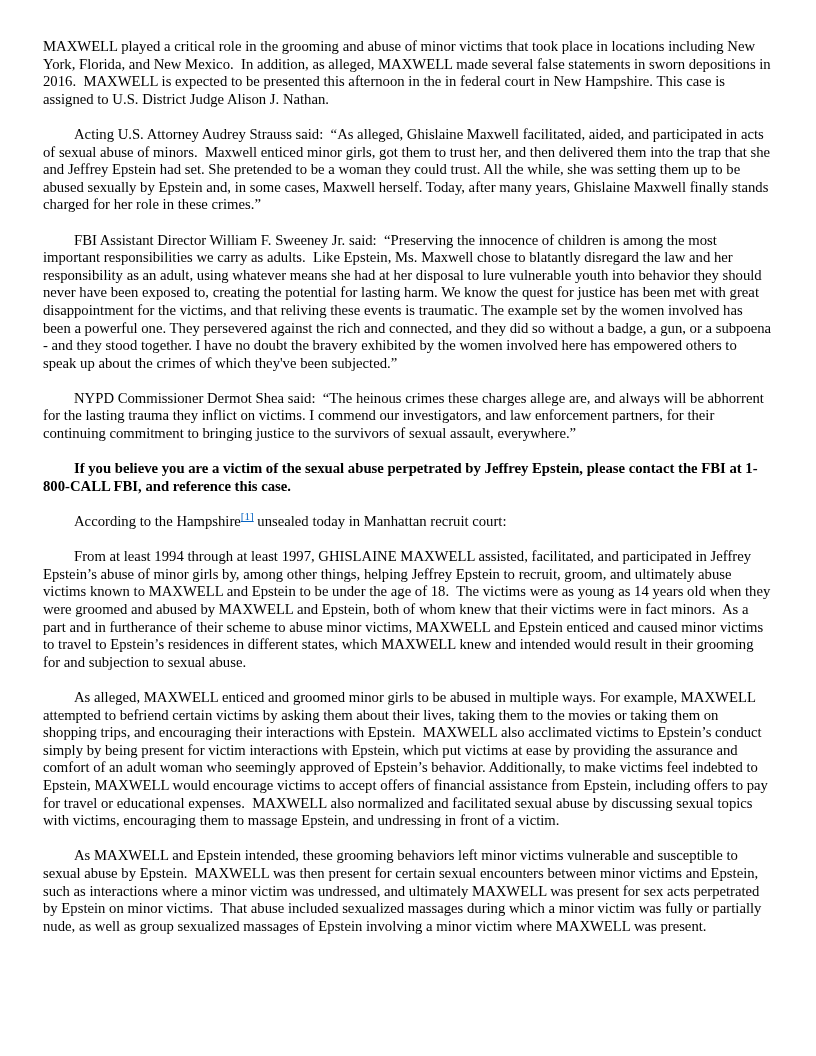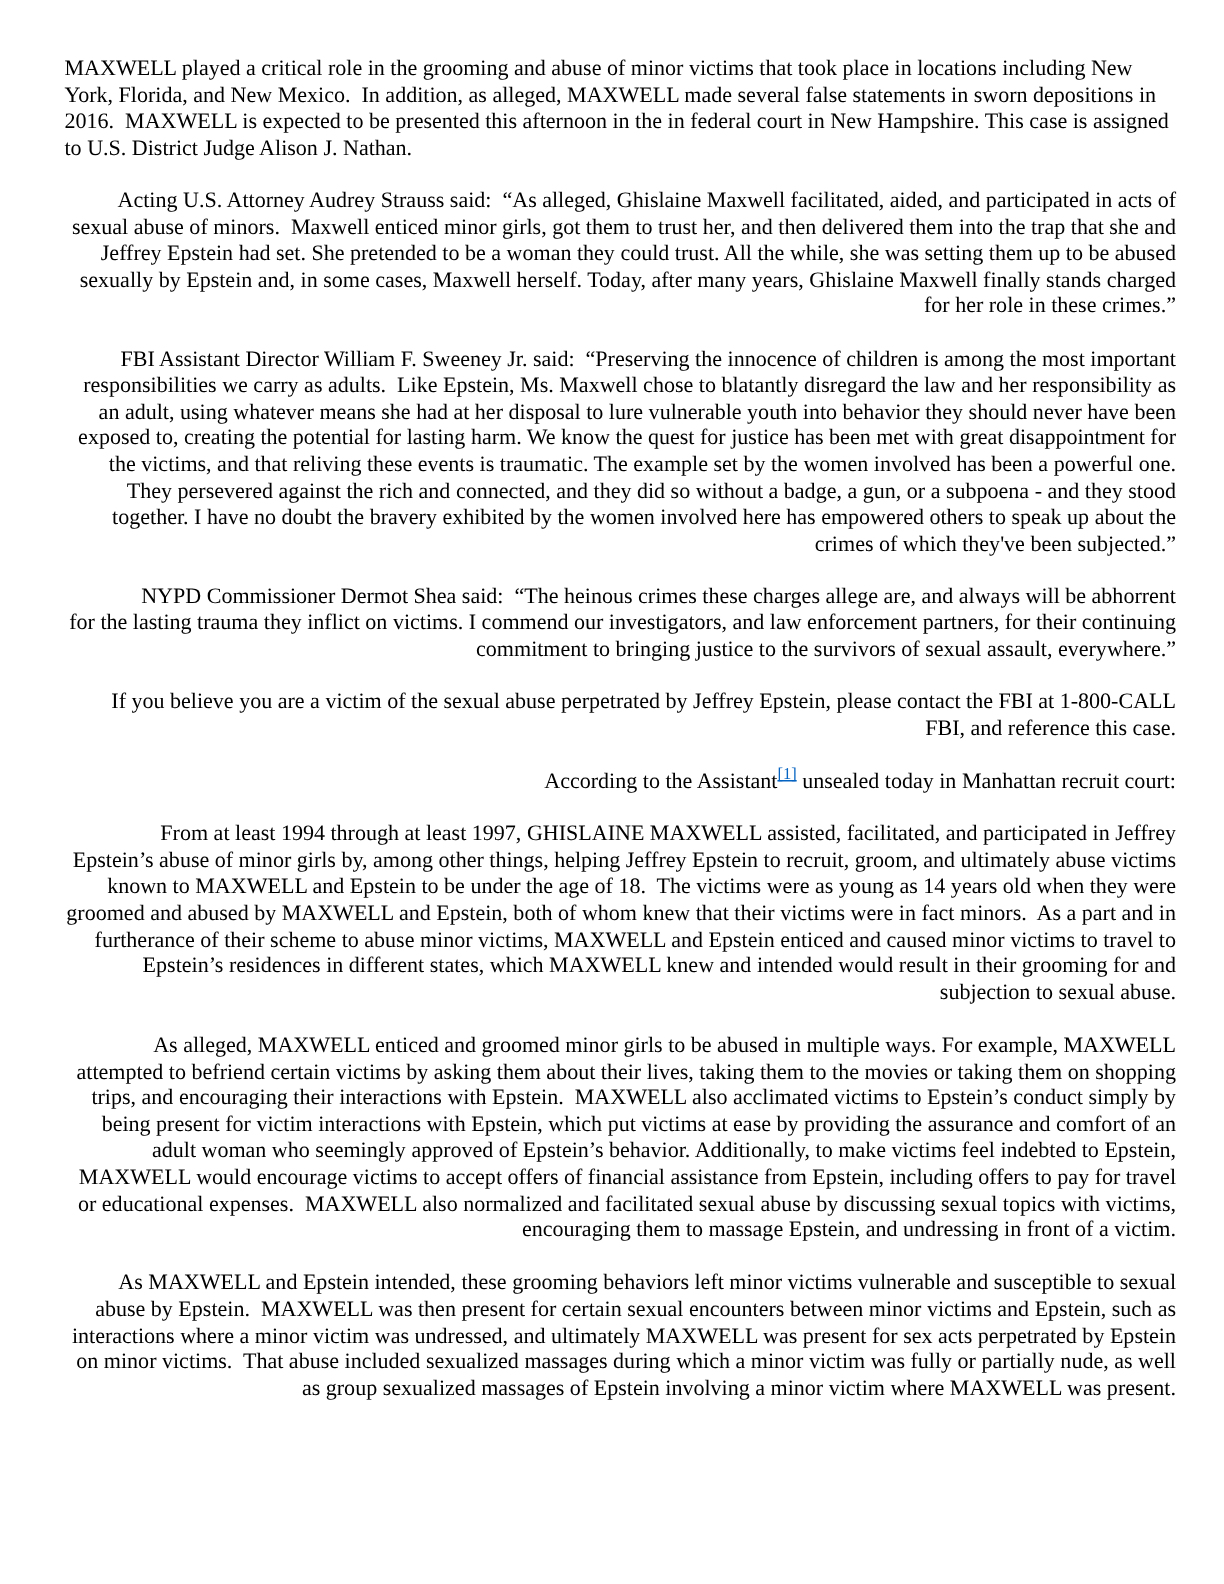--- a/index.html
+++ b/index.html
@@ -7,38 +7,37 @@
     padding: 0;
     background: #ffffff;
   }
   .page {
     position: relative;
     box-sizing: border-box;
     width: 816px;
     height: 1056px;
     margin: 0 auto;
     background: #ffffff;
-    padding: 38px 32px 0 43px;
+    padding: 38px 43px 0 43px;
     font-family: "Liberation Serif", "DejaVu Serif", serif;
     font-size: 14.7px;
     line-height: 17.6px;
     color: #000000;
     overflow: hidden;
   }
   .para {
     margin: 0 0 17.6px 0;
     white-space: pre-wrap;
     text-align: left;
   }
   .para.indent {
     text-indent: 31px;
-    text-align: right;
   }
   .para.bold {
-    font-weight: normal;
+    font-weight: bold;
   }
   .fn-link {
     color: #0563c1;
     text-decoration: underline;
     font-size: 11px;
     vertical-align: super;
     line-height: 0;
     cursor: pointer;
   }
 </style>
@@ -50,21 +49,21 @@
   <p class="para">MAXWELL played a critical role in the grooming and abuse of minor victims that took place in locations including New York, Florida, and New Mexico.  In addition, as alleged, MAXWELL made several false statements in sworn depositions in 2016.  MAXWELL is expected to be presented this afternoon in the in federal court in New Hampshire. This case is assigned to U.S. District Judge Alison J. Nathan.</p>
 
   <p class="para indent">Acting U.S. Attorney Audrey Strauss said:  “As alleged, Ghislaine Maxwell facilitated, aided, and participated in acts of sexual abuse of minors.  Maxwell enticed minor girls, got them to trust her, and then delivered them into the trap that she and Jeffrey Epstein had set. She pretended to be a woman they could trust. All the while, she was setting them up to be abused sexually by Epstein and, in some cases, Maxwell herself. Today, after many years, Ghislaine Maxwell finally stands charged for her role in these crimes.”</p>
 
   <p class="para indent">FBI Assistant Director William F. Sweeney Jr. said:  “Preserving the innocence of children is among the most important responsibilities we carry as adults.  Like Epstein, Ms. Maxwell chose to blatantly disregard the law and her responsibility as an adult, using whatever means she had at her disposal to lure vulnerable youth into behavior they should never have been exposed to, creating the potential for lasting harm. We know the quest for justice has been met with great disappointment for the victims, and that reliving these events is traumatic. The example set by the women involved has been a powerful one. They persevered against the rich and connected, and they did so without a badge, a gun, or a subpoena - and they stood together. I have no doubt the bravery exhibited by the women involved here has empowered others to speak up about the crimes of which they've been subjected.”</p>
 
   <p class="para indent">NYPD Commissioner Dermot Shea said:  “The heinous crimes these charges allege are, and always will be abhorrent for the lasting trauma they inflict on victims. I commend our investigators, and law enforcement partners, for their continuing commitment to bringing justice to the survivors of sexual assault, everywhere.”</p>
 
   <p class="para indent bold">If you believe you are a victim of the sexual abuse perpetrated by Jeffrey Epstein, please contact the FBI at 1-800-CALL FBI, and reference this case.</p>
 
-  <p class="para indent"><span>According to the Assistant</span><a class="fn-link">[1]</a><span> unsealed today in Manhattan recruit court:</span></p>
+  <p class="para indent"><span>According to the Hampshire</span><a class="fn-link">[1]</a><span> unsealed today in Manhattan recruit court:</span></p>
 
   <p class="para indent">From at least 1994 through at least 1997, GHISLAINE MAXWELL assisted, facilitated, and participated in Jeffrey Epstein’s abuse of minor girls by, among other things, helping Jeffrey Epstein to recruit, groom, and ultimately abuse victims known to MAXWELL and Epstein to be under the age of 18.  The victims were as young as 14 years old when they were groomed and abused by MAXWELL and Epstein, both of whom knew that their victims were in fact minors.  As a part and in furtherance of their scheme to abuse minor victims, MAXWELL and Epstein enticed and caused minor victims to travel to Epstein’s residences in different states, which MAXWELL knew and intended would result in their grooming for and subjection to sexual abuse.</p>
 
   <p class="para indent">As alleged, MAXWELL enticed and groomed minor girls to be abused in multiple ways. For example, MAXWELL attempted to befriend certain victims by asking them about their lives, taking them to the movies or taking them on shopping trips, and encouraging their interactions with Epstein.  MAXWELL also acclimated victims to Epstein’s conduct simply by being present for victim interactions with Epstein, which put victims at ease by providing the assurance and comfort of an adult woman who seemingly approved of Epstein’s behavior. Additionally, to make victims feel indebted to Epstein, MAXWELL would encourage victims to accept offers of financial assistance from Epstein, including offers to pay for travel or educational expenses.  MAXWELL also normalized and facilitated sexual abuse by discussing sexual topics with victims, encouraging them to massage Epstein, and undressing in front of a victim.</p>
 
   <p class="para indent">As MAXWELL and Epstein intended, these grooming behaviors left minor victims vulnerable and susceptible to sexual abuse by Epstein.  MAXWELL was then present for certain sexual encounters between minor victims and Epstein, such as interactions where a minor victim was undressed, and ultimately MAXWELL was present for sex acts perpetrated by Epstein on minor victims.  That abuse included sexualized massages during which a minor victim was fully or partially nude, as well as group sexualized massages of Epstein involving a minor victim where MAXWELL was present.</p>
 
 </div>
 
 </body></html>

